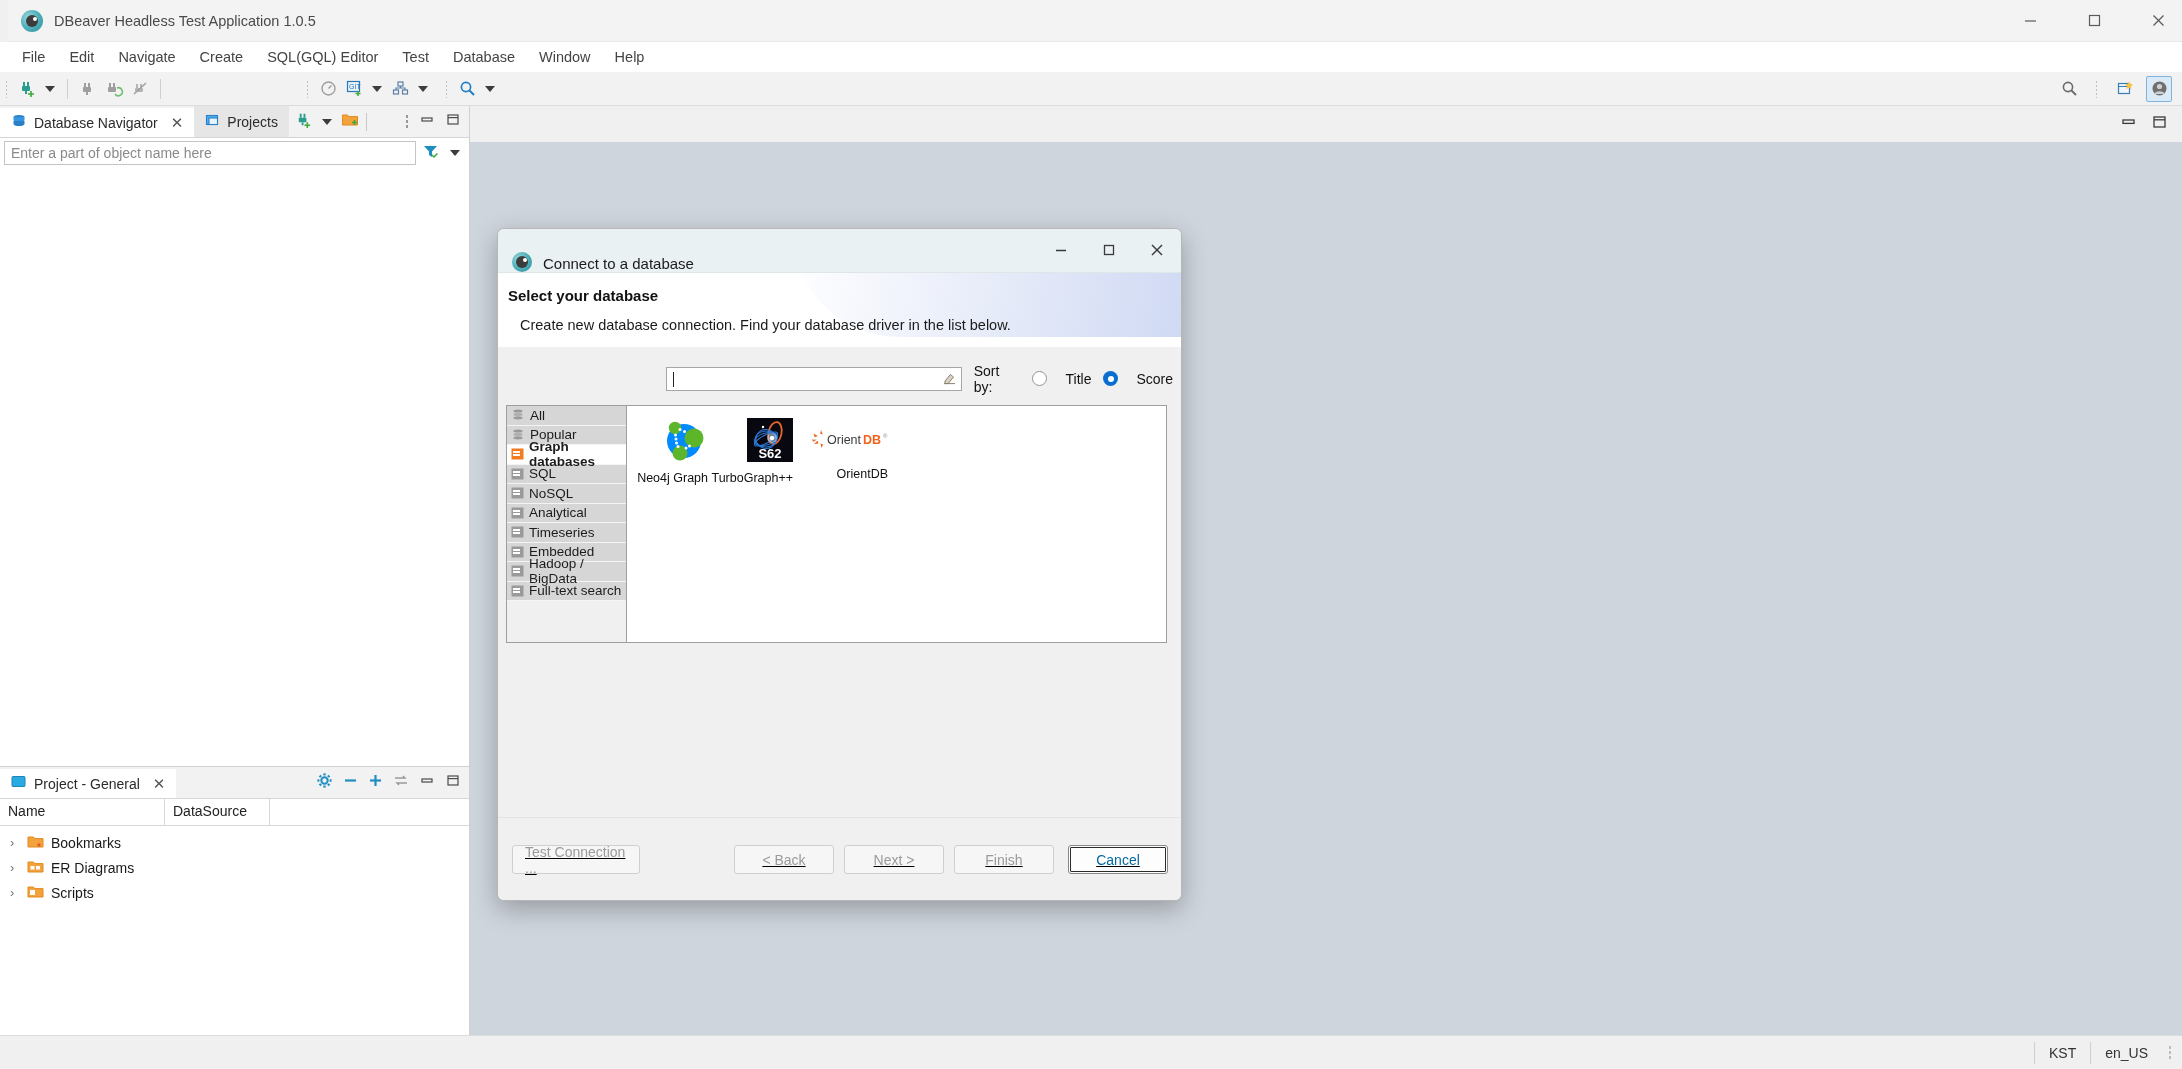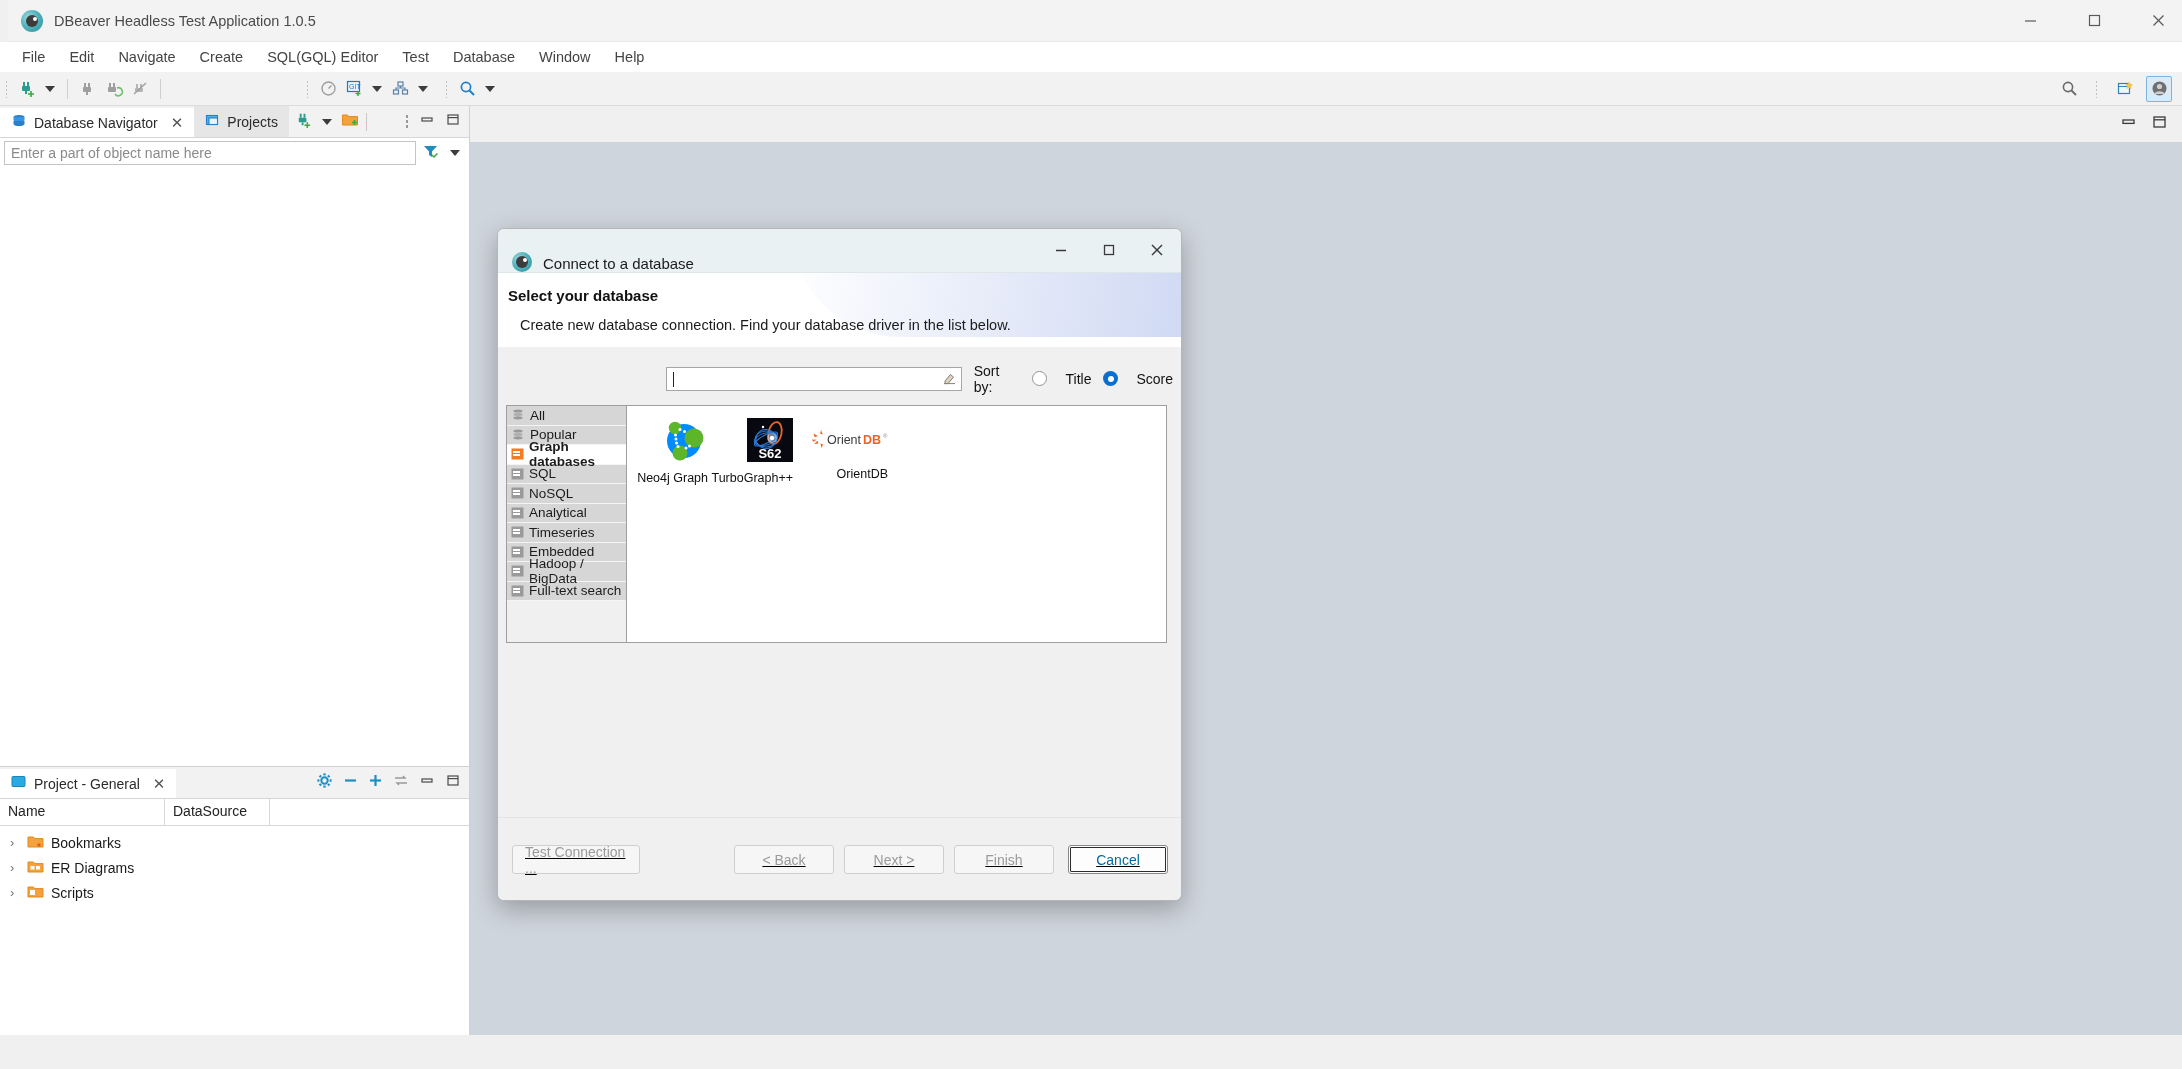--- a/index.html
+++ b/index.html
@@ -684,14 +684,19 @@
 
     <div class="dlg-foot">
       <div class="btn" style="min-width:128px;">Test Connection ...</div>
       <div class="btn" style="margin-left:94px;">&lt; Back</div>
       <div class="btn" style="margin-left:10px;">Next &gt;</div>
       <div class="btn" style="margin-left:10px;">Finish</div>
       <div class="btn enabled focus" style="margin-left:14px;">Cancel</div>
     </div>
   </div>
 
+  <div class="statusbar">
+    <div class="sb-cell">KST</div>
+    <div class="sb-cell">en_US</div>
+    <div class="sb-grip"></div>
+  </div>
 
 </div>
 
 </body></html>

